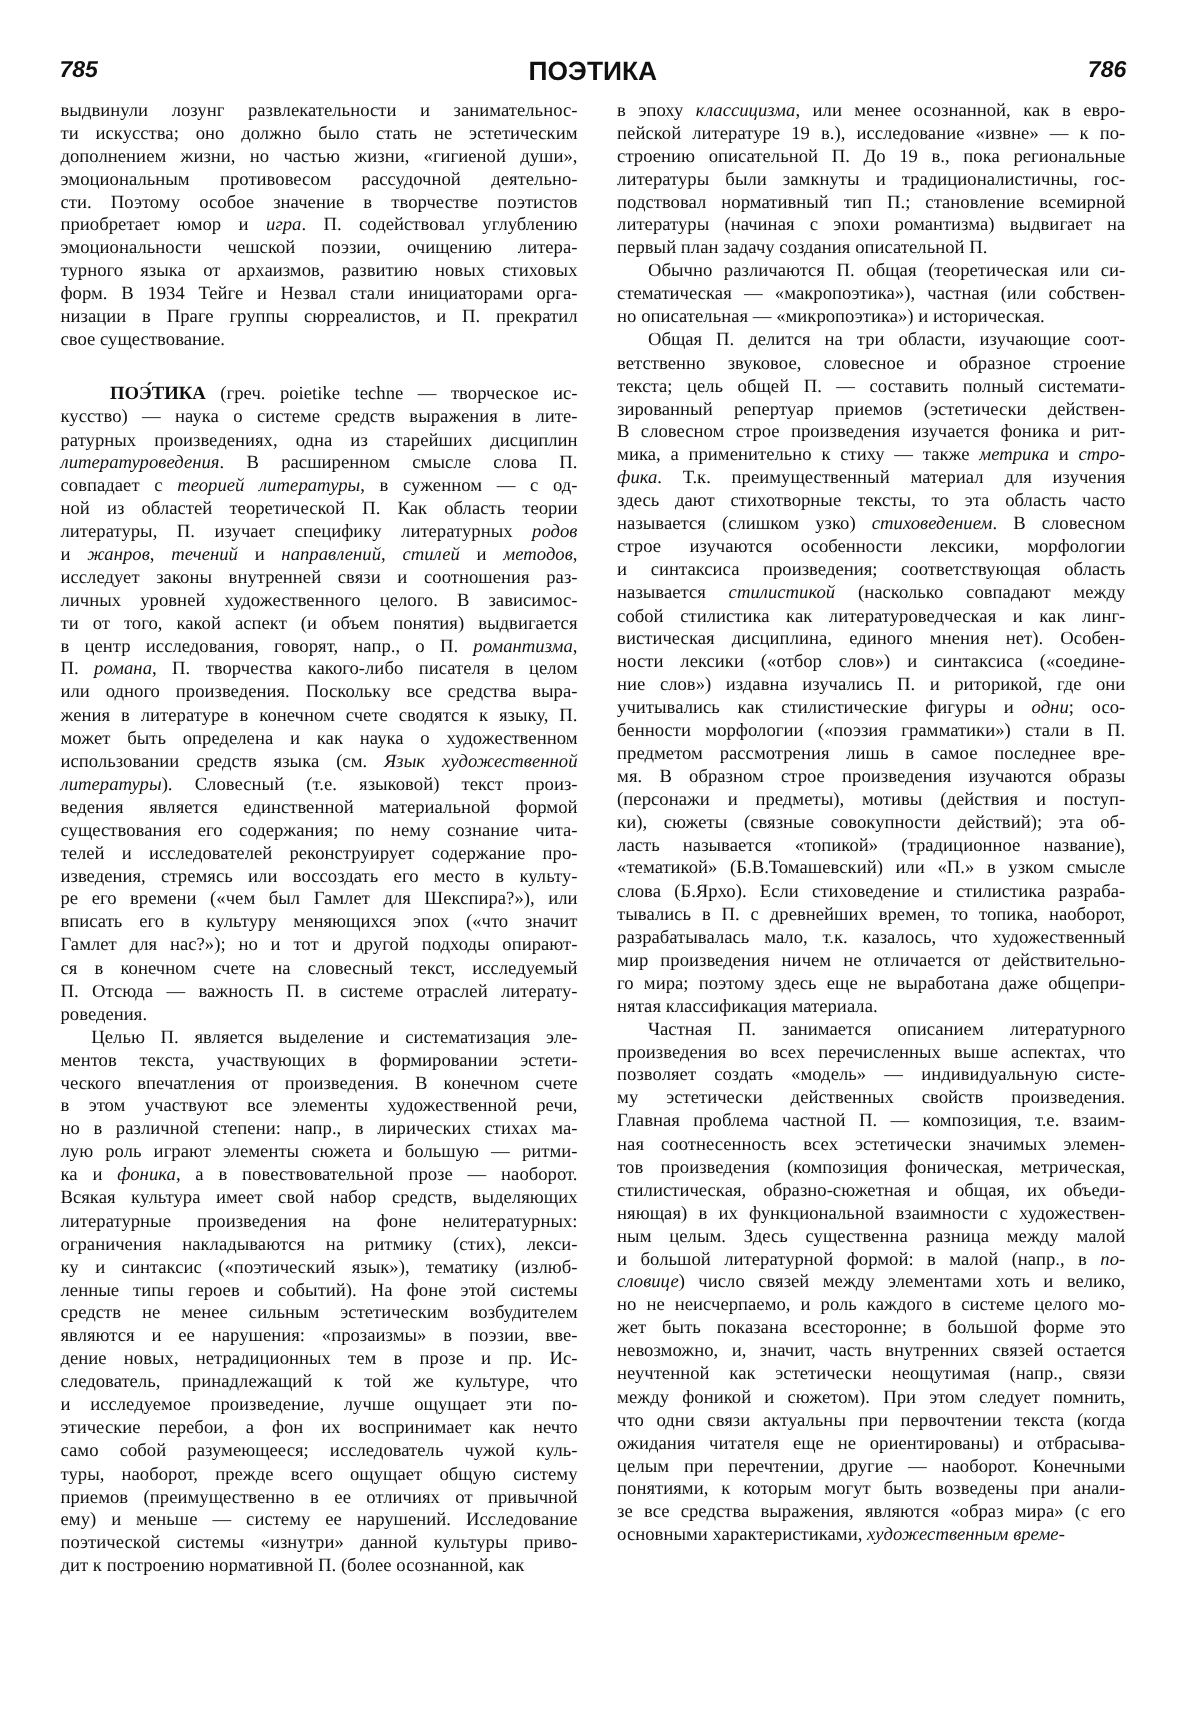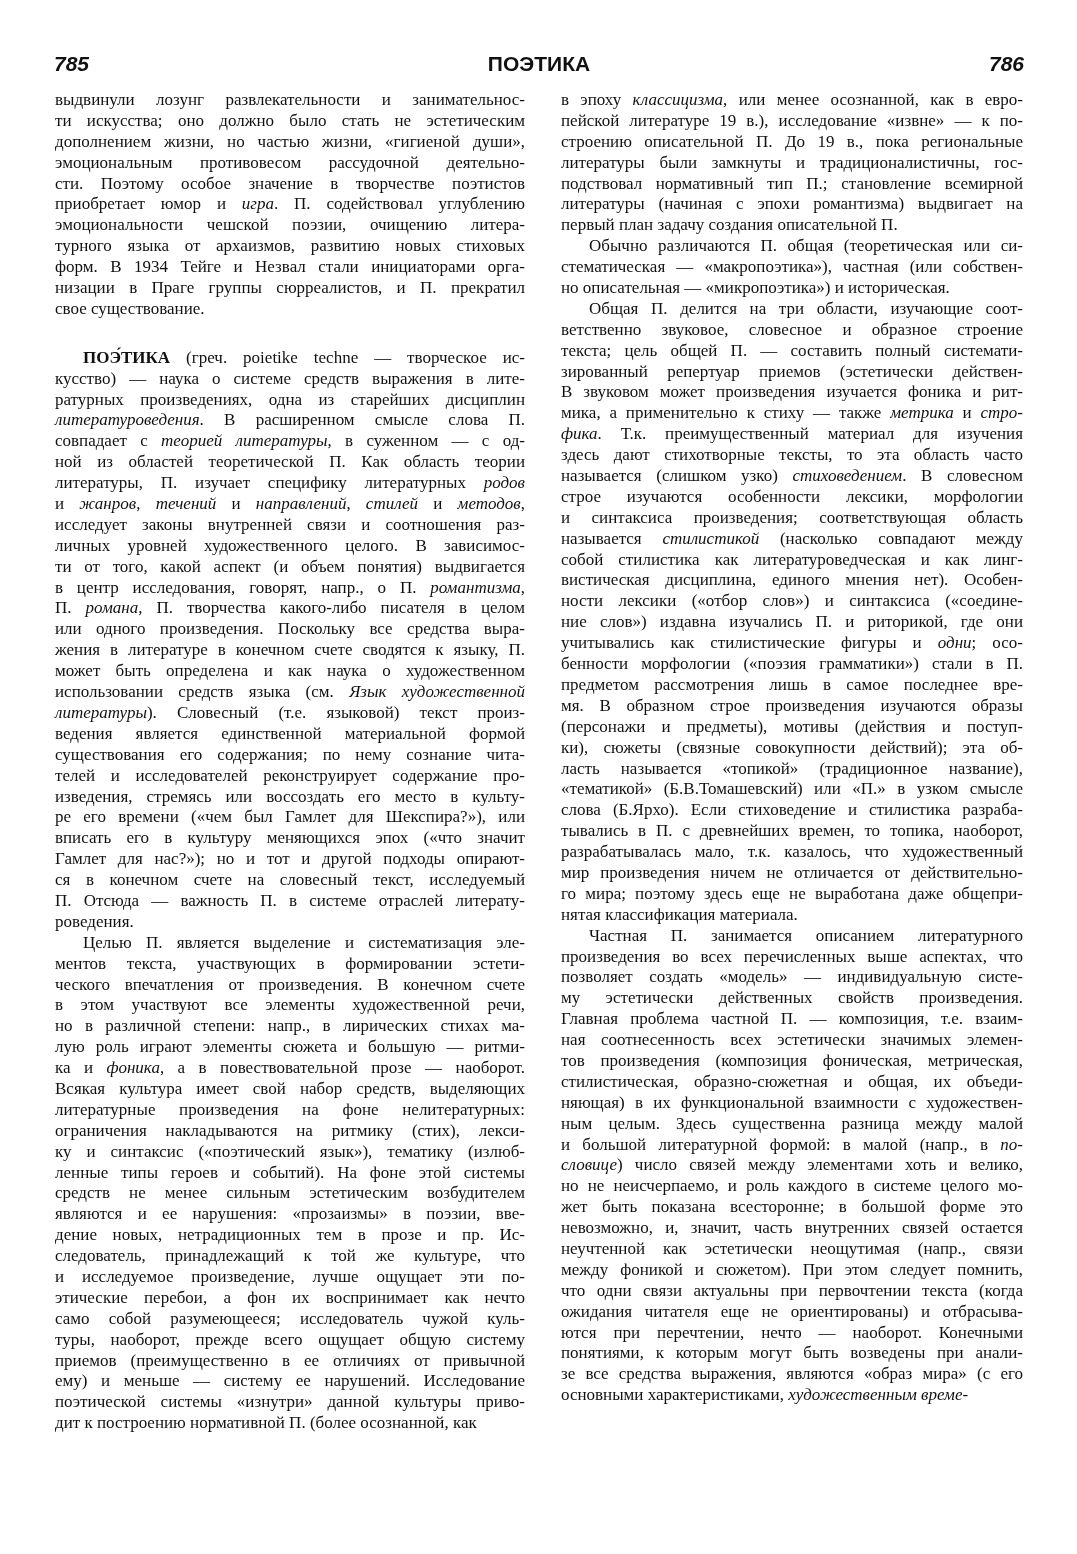--- a/index.html
+++ b/index.html
@@ -1,30 +1,30 @@
 <!DOCTYPE html>
 <html><head>
 <meta charset="utf-8">
 <style>
   html, body { margin: 0; padding: 0; background: #ffffff; }
   body { width: 1077px; height: 1554px; position: relative; overflow: hidden; color: #111; }
   .header { position: absolute; top: 52px; left: 54px; width: 970px; height: 30px; }
   .pn { position: absolute; top: 0; font-family: "Liberation Sans", sans-serif; font-weight: bold; font-style: italic; font-size: 21px; text-align: right; }
   .pn.left { left: 0; }
   .pn.right { right: 0; }
-  .htitle { position: absolute; left: 0; right: 0; top: 0; text-align: center; font-family: "Liberation Sans", sans-serif; font-weight: bold; font-size: 21px; }
+  .htitle { position: absolute; left: 0; right: 0; top: 0; text-align: center; font-family: "Liberation Sans", sans-serif; font-weight: bold; font-size: 24px; }
   .col { position: absolute; top: 90px; width: 470px; font-family: "Liberation Serif", serif; font-size: 17px; line-height: 20.9px; }
   .col.left { left: 55px; }
   .col.right { left: 561px; width: 462px; }
   .line { display: block; white-space: nowrap; text-align: justify; text-align-last: justify; height: 20.9px; overflow: visible; }
   .line.last { text-align-last: left; }
   .para-gap { height: 28px; }
   .indent { padding-left: 28px; }
   i { font-style: italic; }
-  b { font-weight: bold; }
+  b { font-weight: bold; margin-left: 17px; }
 </style>
 </head>
 <body>
 
 <div class="header">
   <span class="pn left">785</span>
   <span class="htitle">ПОЭТИКА</span>
   <span class="pn right">786</span>
 </div>
 
@@ -113,21 +113,21 @@
     <div>
       <span class="line indent">Обычно различаются П. общая (теоретическая или си-</span>
       <span class="line">стематическая — «макропоэтика»), частная (или собствен-</span>
       <span class="line last">но описательная — «микропоэтика») и историческая.</span>
     </div>
     <div>
       <span class="line indent">Общая П. делится на три области, изучающие соот-</span>
       <span class="line">ветственно звуковое, словесное и образное строение</span>
       <span class="line">текста; цель общей П. — составить полный системати-</span>
       <span class="line">зированный репертуар приемов (эстетически действен-</span>
-      <span class="line">В звуковом может произведения изучается фоника и рит-</span>
+      <span class="line">В словесном строе произведения изучается фоника и рит-</span>
       <span class="line">мика, а применительно к стиху — также <i>метрика</i> и <i>стро-</i></span>
       <span class="line"><i>фика</i>. Т.к. преимущественный материал для изучения</span>
       <span class="line">здесь дают стихотворные тексты, то эта область часто</span>
       <span class="line">называется (слишком узко) <i>стиховедением</i>. В словесном</span>
       <span class="line">строе изучаются особенности лексики, морфологии</span>
       <span class="line">и синтаксиса произведения; соответствующая область</span>
       <span class="line">называется <i>стилистикой</i> (насколько совпадают между</span>
       <span class="line">собой стилистика как литературоведческая и как линг-</span>
       <span class="line">вистическая дисциплина, единого мнения нет). Особен-</span>
       <span class="line">ности лексики («отбор слов») и синтаксиса («соедине-</span>
@@ -160,18 +160,18 @@
       <span class="line">ным целым. Здесь существенна разница между малой</span>
       <span class="line">и большой литературной формой: в малой (напр., в <i>по-</i></span>
       <span class="line"><i>словице</i>) число связей между элементами хоть и велико,</span>
       <span class="line">но не неисчерпаемо, и роль каждого в системе целого мо-</span>
       <span class="line">жет быть показана всесторонне; в большой форме это</span>
       <span class="line">невозможно, и, значит, часть внутренних связей остается</span>
       <span class="line">неучтенной как эстетически неощутимая (напр., связи</span>
       <span class="line">между фоникой и сюжетом). При этом следует помнить,</span>
       <span class="line">что одни связи актуальны при первочтении текста (когда</span>
       <span class="line">ожидания читателя еще не ориентированы) и отбрасыва-</span>
-      <span class="line">ются при перечтении, нечто — наоборот. Конечными</span>
+      <span class="line">целым при перечтении, другие — наоборот. Конечными</span>
       <span class="line">понятиями, к которым могут быть возведены при анали-</span>
       <span class="line">зе все средства выражения, являются «образ мира» (с его</span>
       <span class="line last">основными характеристиками, <i>художественным време-</i></span>
     </div>
   </div>
 
 </body></html>

